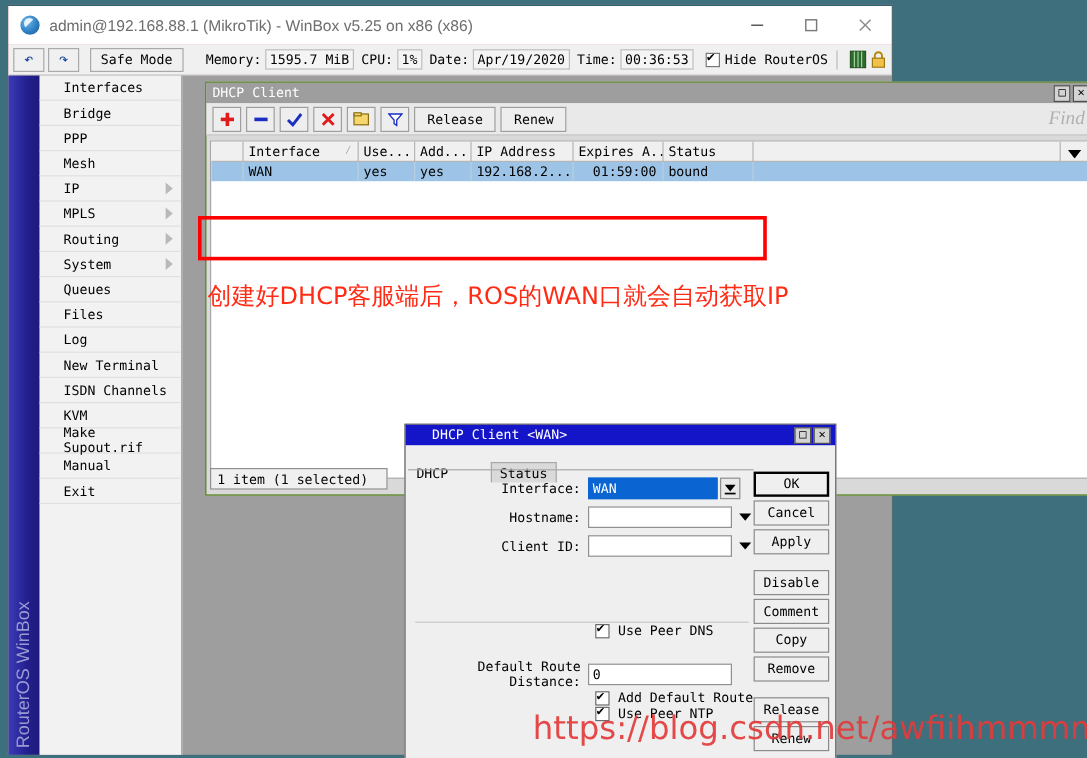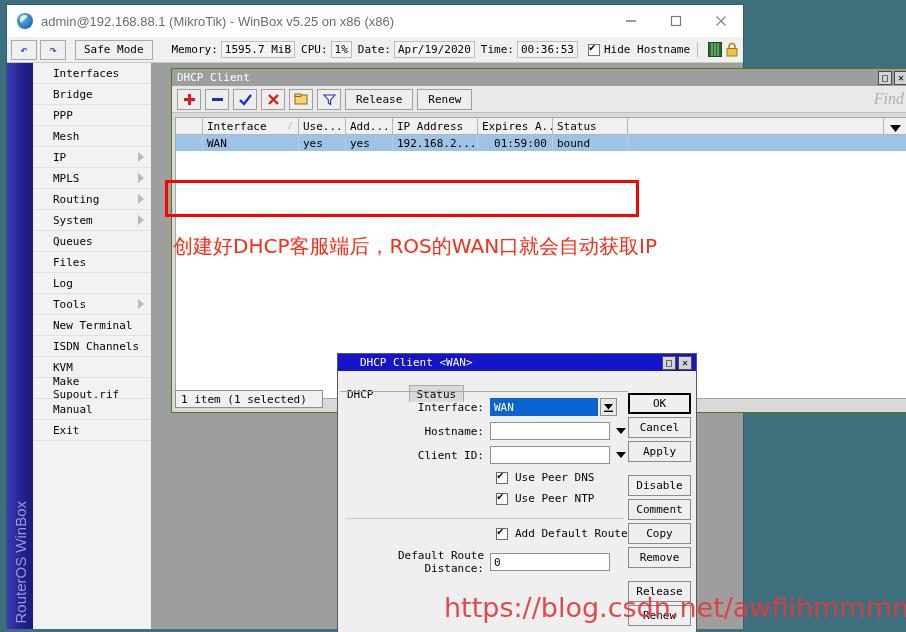--- a/index.html
+++ b/index.html
@@ -289,21 +289,21 @@
   .spin {
     width: 17px; height: 18px; margin-left: 2px;
     background: #e9e9e9; border: 1px solid #8f8f8f;
     display: flex; align-items: center; justify-content: center;
   }
   .caret {
     width: 17px; height: 18px; margin-left: 2px;
     display: flex; align-items: center; justify-content: center;
   }
   .tri-down { width: 0; height: 0; border-left: 5px solid transparent; border-right: 5px solid transparent; border-top: 6px solid #000; }
-  .cbrow { display: flex; align-items: center; height: 21px; padding-left: 158px; }
+  .cbrow { display: flex; align-items: center; height: 21px; padding-left: 158px; margin-top: 48px; }
   .cbox {
     width: 12px; height: 12px; background: #ffffff; border: 1px solid #6a6a6a;
     position: relative; margin-right: 7px; flex: none;
   }
   .cbox::after { content: "✔"; position: absolute; left: 0px; top: -3px; font-size: 11px; color: #000; line-height: 1; }
   .cblabel { font-size: 11px; color: #000; }
   #dlg-divider { position: absolute; left: 8px; top: 147px; width: 278px; height: 1px; background: #c9c9c9; }
   #drd-row { position: absolute; left: 0; top: 178px; display: flex; align-items: center; }
   #drd-label { width: 152px; text-align: right; padding-right: 6px; font-size: 11px; color: #000; }
   #drd-input {
@@ -368,21 +368,21 @@
     <div id="status-strip">
       <span class="st-label">Memory:</span>
       <span class="st-val">1595.7 MiB</span>
       <span class="st-label">CPU:</span>
       <span class="st-val">1%</span>
       <span class="st-label">Date:</span>
       <span class="st-val">Apr/19/2020</span>
       <span class="st-label">Time:</span>
       <span class="st-val">00:36:53</span>
       <span id="hidepw-box"></span>
-      <span>Hide Hostname</span>
+      <span>Hide RouterOS</span>
       <span id="tb-sep"></span>
       <span class="tray-icon">
         <svg width="14" height="15" viewBox="0 0 14 15">
             <rect x="0.5" y="0.5" width="13" height="14" fill="#2d6b2d" stroke="#1d4a1d"></rect>
             <line x1="4" y1="1" x2="4" y2="14" stroke="#9fd19f"></line>
             <line x1="7" y1="1" x2="7" y2="14" stroke="#9fd19f"></line>
             <line x1="10" y1="1" x2="10" y2="14" stroke="#9fd19f"></line>
           </svg>
       </span>
       <span class="tray-icon">
@@ -430,24 +430,20 @@
           <span class="arrow"></span>
         </div>
       <div class="menu-item">
           <span>Queues</span>
         </div>
       <div class="menu-item">
           <span>Files</span>
         </div>
       <div class="menu-item">
           <span>Log</span>
-        </div>
-      <div class="menu-item">
-          <span>Tools</span>
-          <span class="arrow"></span>
         </div>
       <div class="menu-item">
           <span>New Terminal</span>
         </div>
       <div class="menu-item">
           <span>ISDN Channels</span>
         </div>
       <div class="menu-item">
           <span>KVM</span>
         </div>

